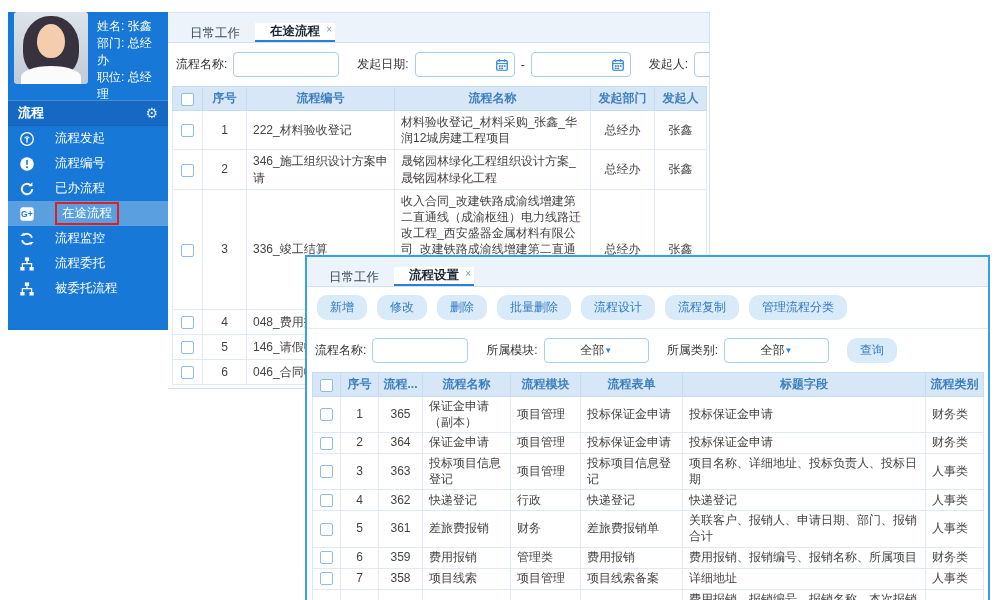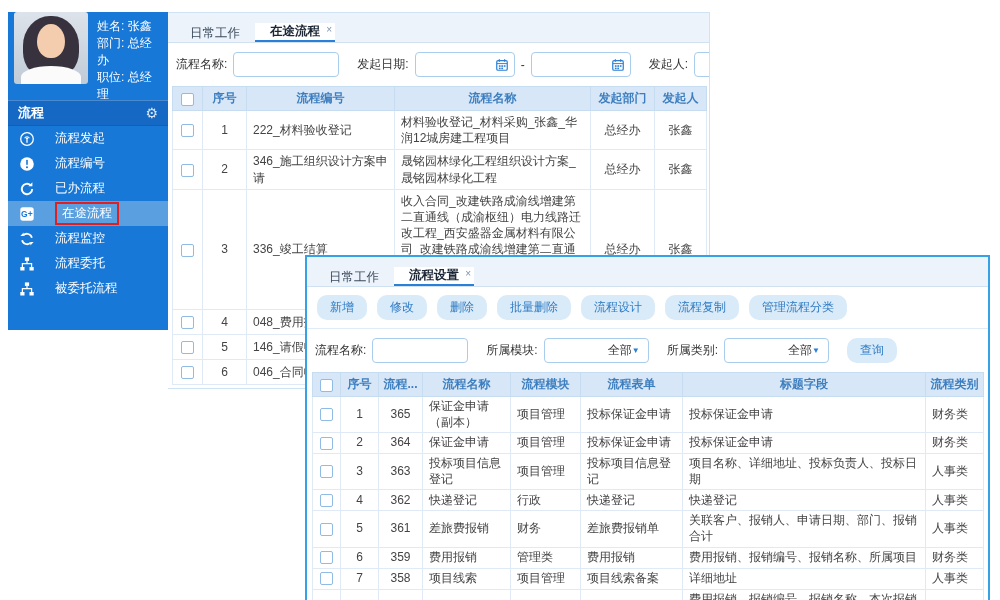--- a/index.html
+++ b/index.html
@@ -36,21 +36,21 @@
   .tab.active { background:#fff; color:#1b2636; font-weight:bold; border-bottom:2px solid #2b7fd6; }
   .tab .close { position:absolute; top:1px; right:3px; font-size:10px; font-weight:normal; color:#7d93ab; cursor:pointer; }
   .filterbar { display:flex; align-items:center; gap:6px; padding:9px 8px; font-size:12px; color:#333;
                white-space:nowrap; overflow:hidden; }
   .ml { margin-left:12px; }
   .inp { height:25px; border:1px solid #a9cdec; border-radius:4px; background:#fff; flex:none;
          display:flex; align-items:center; justify-content:flex-end; padding:0 5px; }
   .cal { width:14px; height:14px; display:flex; }
   .cal svg { width:14px; height:14px; }
   .sel { width:105px; height:25px; border:1px solid #a9cdec; border-radius:4px; background:#fff; flex:none;
-         display:flex; align-items:center; justify-content:flex-end; padding:0 8px; font-size:12px; color:#333; cursor:pointer; }
+         display:flex; align-items:center; justify-content:center; padding:0 8px; font-size:12px; color:#333; cursor:pointer; }
   .caret { color:#2b7fd6; font-size:8px; }
   .btn { background:#d9eaf8; color:#2f7bc4; font-size:12px; height:25px; padding:0 13px; border:none;
          border-radius:10px; cursor:pointer; font-family:inherit; flex:none; }
   .toolbar { display:flex; gap:10px; padding:8px 10px; border-bottom:1px solid #e0ebf6; }
 
   
   .tbl { border-collapse:collapse; table-layout:fixed; }
   .tbl th { background:#d7e7f7; color:#3d7ebf; font-weight:bold; font-size:12px; height:24px;
             border:1px solid #c6dcf0; padding:0 4px; overflow:hidden; white-space:nowrap; }
   .tbl td { border:1px solid #dfeaf6; font-size:12px; color:#444; padding:3px 6px; height:25px;

